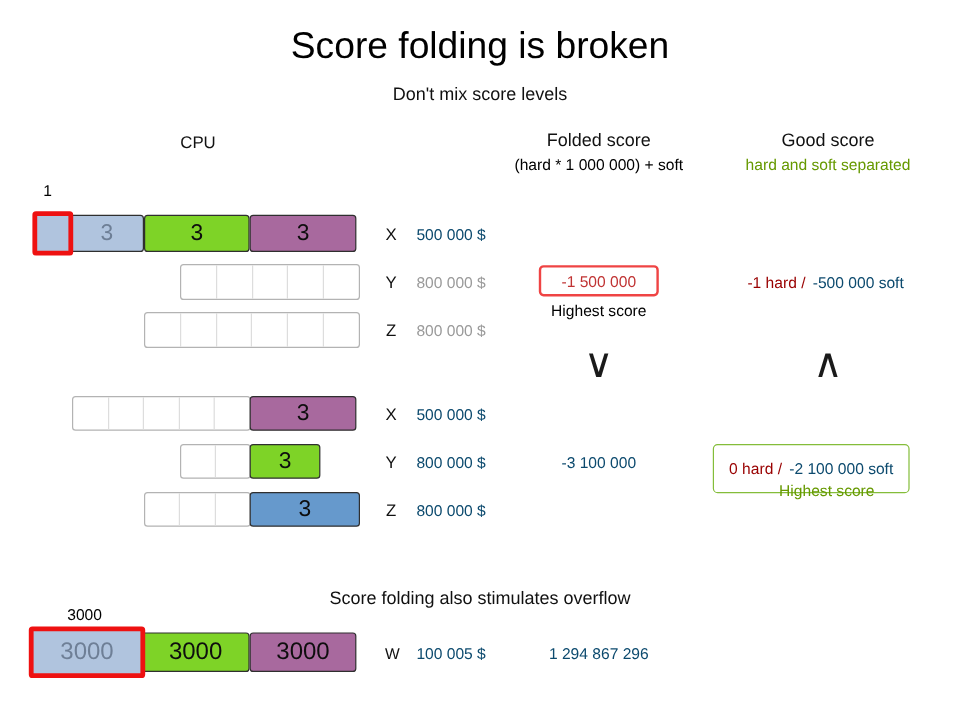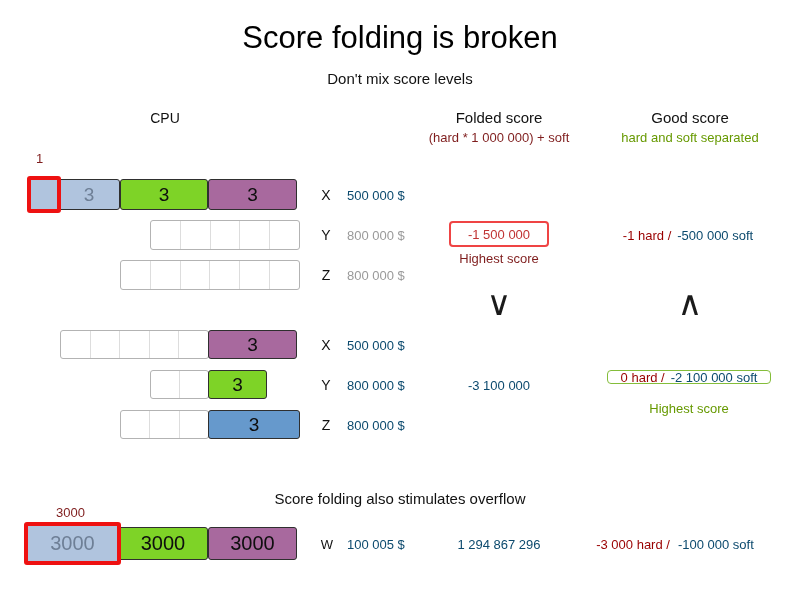--- a/index.html
+++ b/index.html
@@ -7,21 +7,21 @@
           font-family:"Liberation Sans","DejaVu Sans",sans-serif;color:#111}
   .abs{position:absolute}
   .center{text-align:center}
   .title{font-size:31px;color:#000}
   .t13{font-size:13px}
   .t14{font-size:14px}
   .t15{font-size:15px}
   .orange{color:#0c4a6e}
   .hard{color:#990000}
   .gray{color:#9a9a9a}
-  .redtx{color:#7f1d1d}
+  .redtx{color:#000000}
   .greentx{color:#669900}
   .bar{position:absolute}
   .seg{position:absolute;top:0;bottom:0;box-sizing:border-box;border:1px solid #2f2f2f;border-radius:3px;
        display:flex;align-items:center;justify-content:center;font-size:19px;color:#0e0e0e}
   .cells{position:absolute;top:0;bottom:0;left:0;right:0;display:flex;background:#fff;
          border:1px solid #b3b3b3;border-radius:3px;box-sizing:border-box}
   .cell{flex:1 1 0;border-right:1px solid #ddd}
   .cell:last-child{border-right:none}
   .redbox{position:absolute;box-sizing:border-box;border:4px solid #ee1111;border-radius:3px;background:#b0c4de;
           display:flex;align-items:center;justify-content:center}
@@ -113,21 +113,21 @@
       <div class="cell"></div>
         <div class="cell"></div>
     </div>
     <div class="seg" style="left:58px;width:59px;background:#7ed327">3</div>
   </div>
   <div class="abs t14 center" style="left:316px;top:377px;width:20px">Y</div>
   <div class="abs t13 orange" style="left:347px;top:378px">800 000 $</div>
 
   <div class="abs t13 center orange" style="left:429px;top:378px;width:140px">-3 100 000</div>
 
-  <div class="abs goodbox" style="left:607px;top:370px;width:164px;height:14px">
+  <div class="abs goodbox" style="left:594px;top:370px;width:164px;height:41px">
     <span class="t13 hard">0 hard /</span>
     <span class="t13 orange">-2 100 000 soft</span>
   </div>
   <div class="abs t13 center greentx" style="left:609px;top:401px;width:160px">Highest score</div>
 
   <div class="bar" style="left:120px;top:410px;width:180px;height:29px">
     <div class="cells" style="left:0;width:89px">
       <div class="cell"></div>
         <div class="cell"></div>
         <div class="cell"></div>
@@ -143,18 +143,14 @@
   <div class="bar" style="left:28px;top:527px;width:269px;height:33px">
     <div class="seg big" style="left:90px;width:90px;background:#7ed327">3000</div>
     <div class="seg big" style="left:180px;width:89px;background:#a8699e">3000</div>
     <div class="redbox big graytext" style="left:-4px;top:-5px;width:97px;height:43px">3000</div>
   </div>
   <div class="abs t13 center" style="left:316px;top:537px;width:22px">W</div>
   <div class="abs t13 orange" style="left:347px;top:537px">100 005 $</div>
 
   <div class="abs t13 center orange" style="left:429px;top:537px;width:140px">1 294 867 296</div>
 
-  <div class="abs goodline" style="left:575px;top:537px;width:200px;gap:8px">
-    <span class="t13 hard">-3 000 hard /</span>
-    <span class="t13 orange">-100 000 soft</span>
-  </div>
 
 </div>
 
 </body></html>

